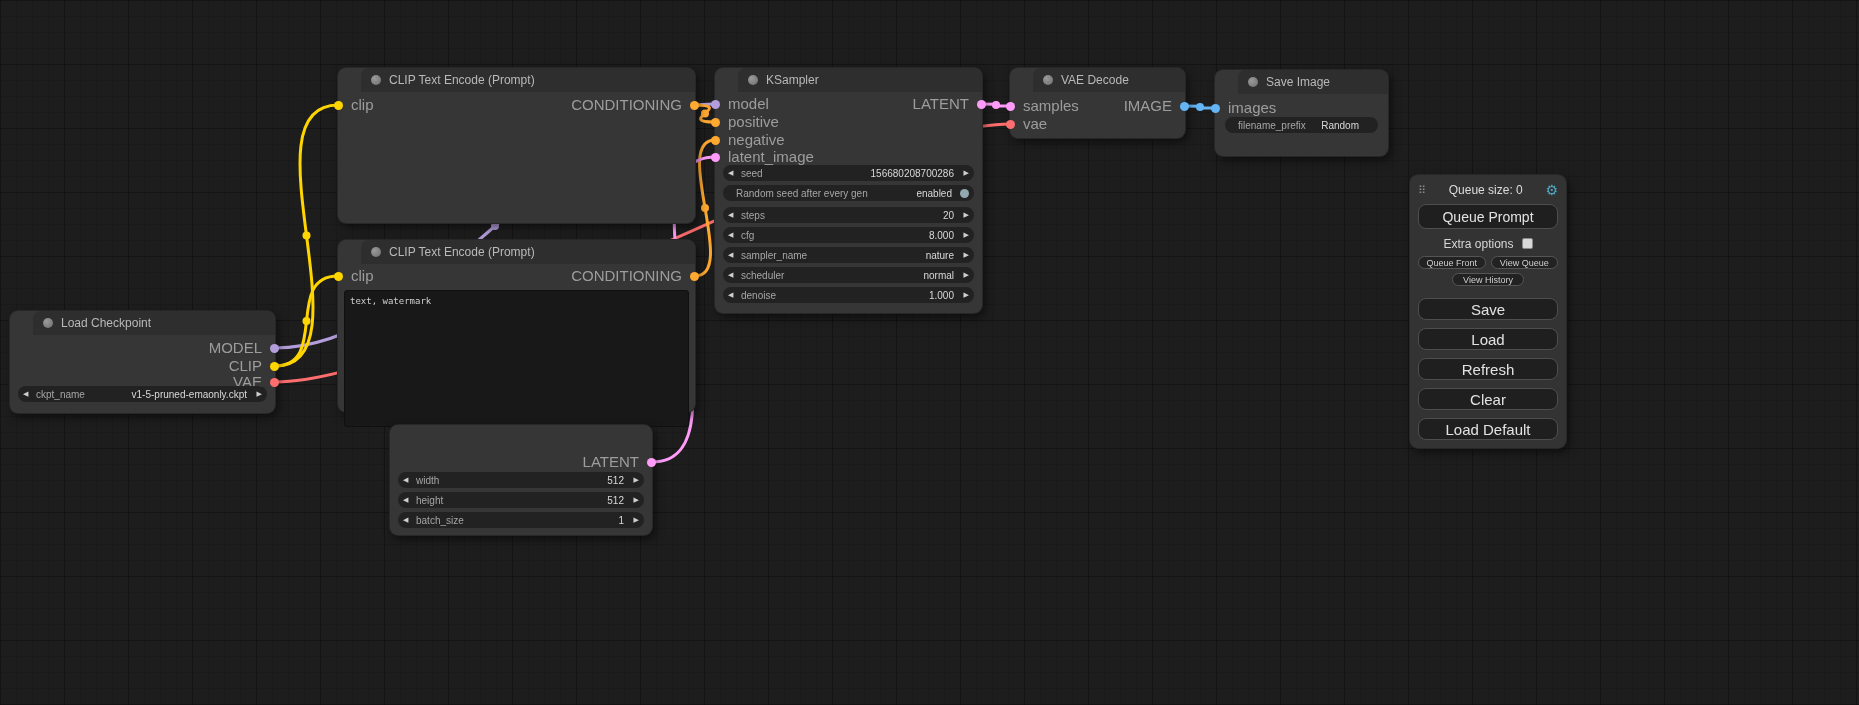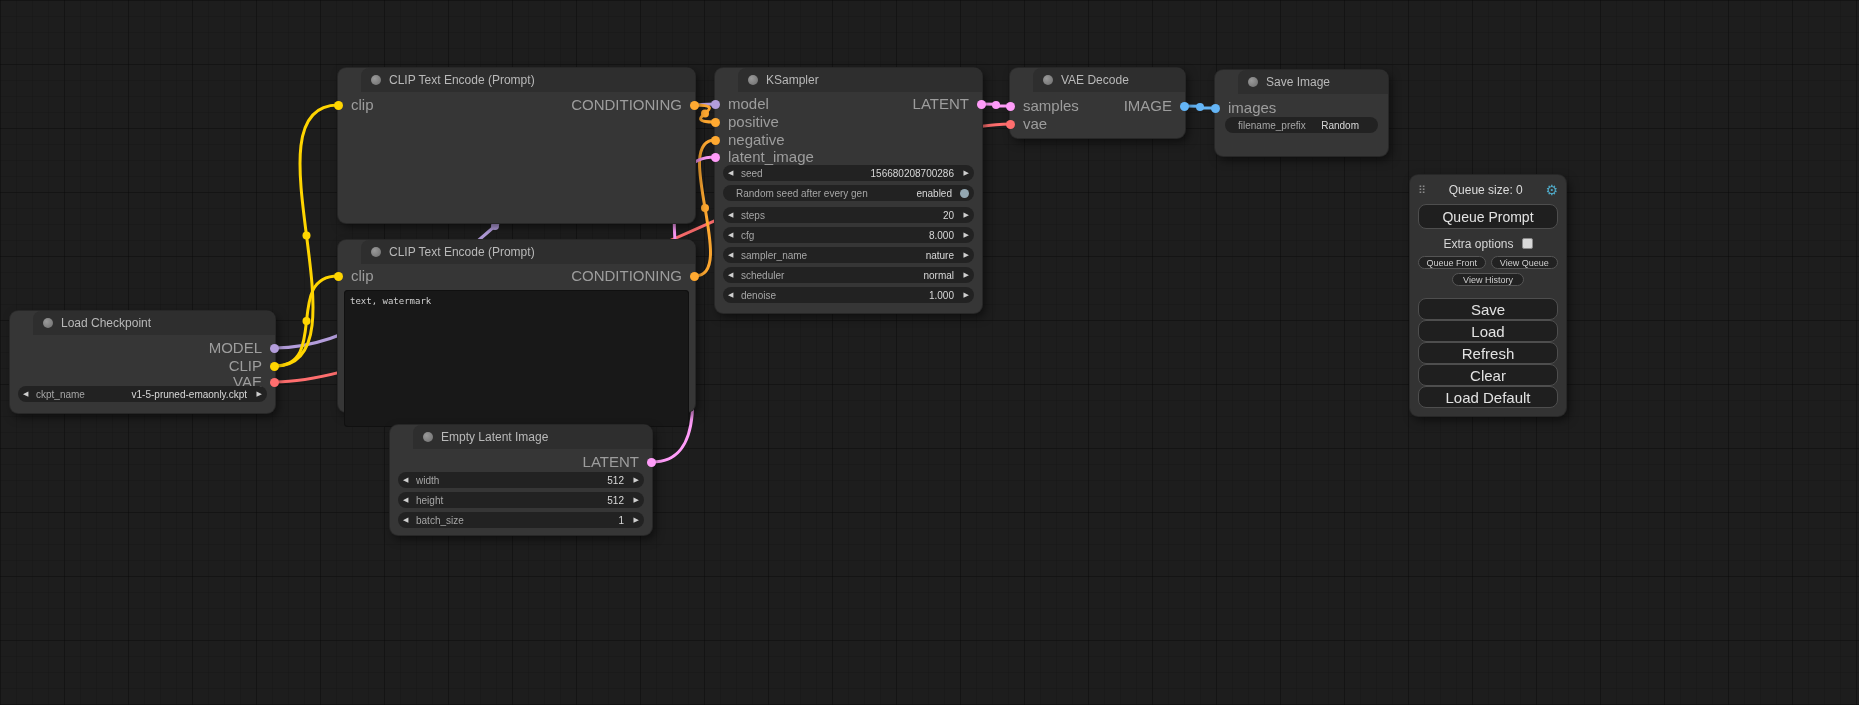--- a/index.html
+++ b/index.html
@@ -70,21 +70,21 @@
   .extra-row { display:flex; align-items:center; justify-content:center; margin-top:8px; height:13px; font-size:12px; color:#d6d6d6; }
   .checkbox { width:11px; height:11px; background:#d9d9d9; border:1px solid #8a8a8a; border-radius:2px; margin-left:8px; flex:none; cursor:pointer; }
   .small-row { display:flex; gap:5px; margin-top:6px; }
   .small-row.center { justify-content:center; margin-top:4px; }
   .sm-btn {
     flex:1; height:13px; background:#222222; border:1px solid #555555; border-radius:8px;
     color:#cfcfcf; font-size:9px; line-height:10px; padding:0 2px;
   }
   .sm-btn.vh { flex:none; width:72px; }
   .action-btn {
-    display:block; width:100%; height:22px; margin-top:0;
+    display:block; width:100%; height:22px; margin-top:8px;
     background:#1f1f1f; border:1px solid #4e4e4e; border-radius:8px;
     color:#e2e2e2; font-size:15px;
   }
   .action-btn.first { margin-top:12px; }
 </style>
 </head>
 <body>
 
 <div id="canvas">
   <svg id="wires">
@@ -144,24 +144,20 @@
       <span>CLIP Text Encode (Prompt)</span>
     </div>
     <span class="slot in" style="top:28px">clip</span>
     <span class="port in" style="top: 32px; background: rgb(255, 213, 0);"></span>
     <span class="slot out" style="top:28px">CONDITIONING</span>
     <span class="port out" style="top: 32px; background: rgb(255, 169, 49);"></span>
     <div class="prompt-box" style="top:50px;height:137px">text, watermark</div>
   </div>
 
   <div class="node" style="left:390px;top:425px;width:262px;height:110px">
-    <div class="node-title">
-      <span class="collapse-dot"></span>
-      <span>Empty Latent Image</span>
-    </div>
     <span class="slot out" style="top:29px">LATENT</span>
     <span class="port out" style="top: 33px; background: rgb(255, 156, 249);"></span>
     <div class="widget" style="top:47px">
       <span class="arrow">◀</span>
       <span class="wname">width</span>
       <span class="wvalue">512</span>
       <span class="arrow right">▶</span>
     </div>
     <div class="widget" style="top:67px">
       <span class="arrow">◀</span>

